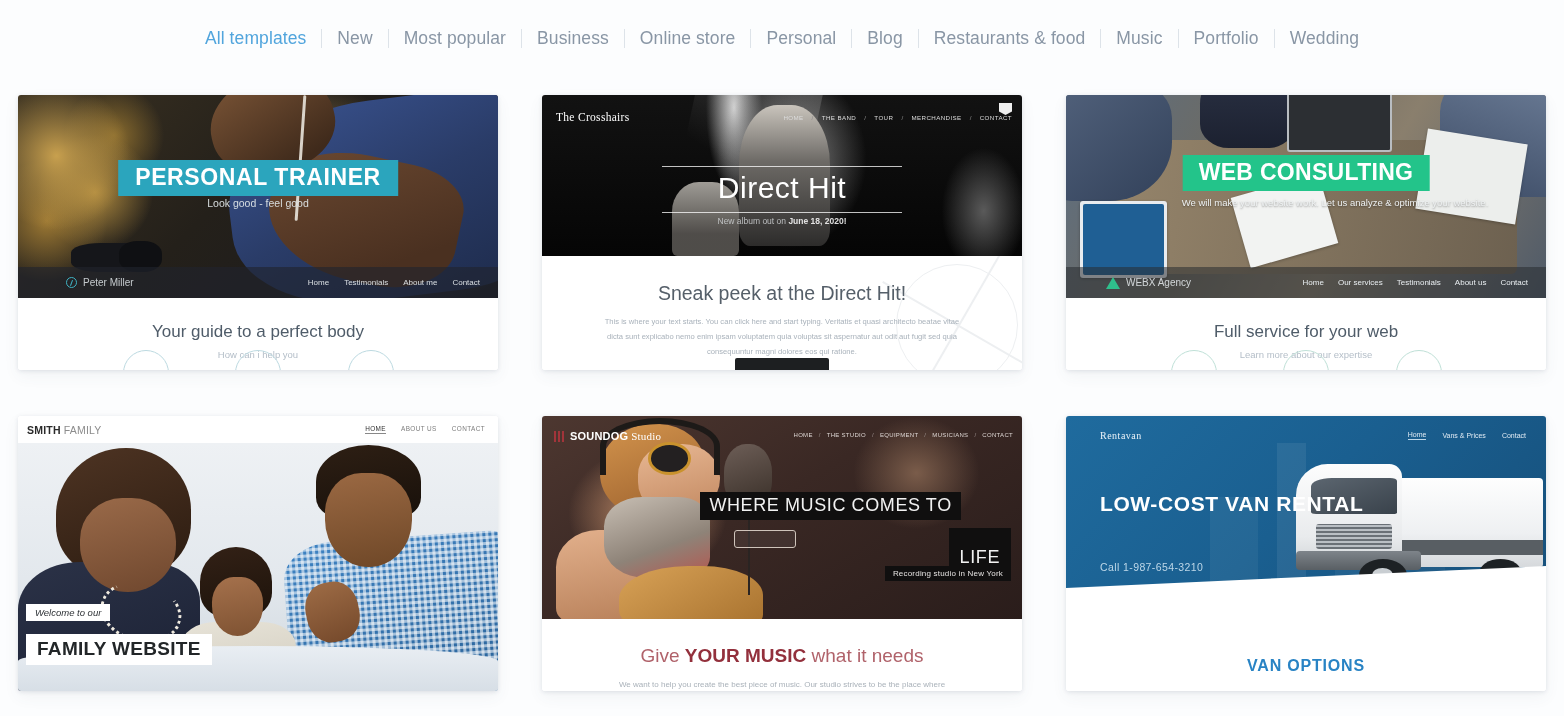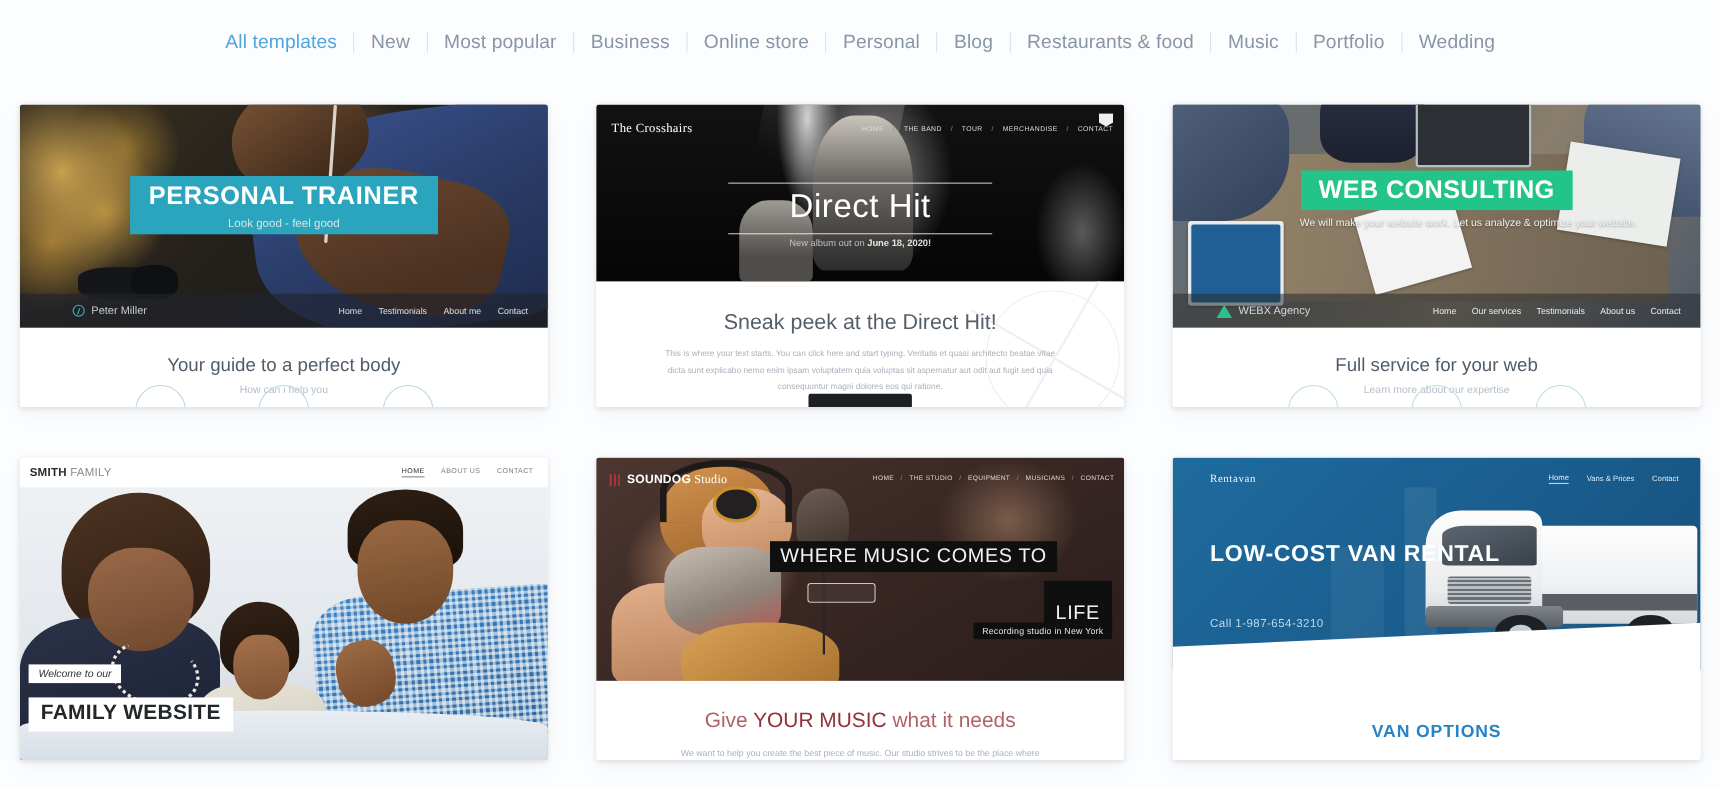--- a/index.html
+++ b/index.html
@@ -102,21 +102,21 @@
     background: #15161a; border-radius: 34%;
   }
   .c1-dumbbell2 {
     position: absolute; left: 21%; top: 72%; width: 9%; height: 15%;
     background: #0f1013; border-radius: 42%;
   }
   .c1-title {
     position: absolute; left: 50%; top: 65px; transform: translateX(-50%);
     background: #2ba5bd;
     color: #fff; font-size: 23px; font-weight: bold;
-    letter-spacing: 0.6px; padding: 4px 17px 22px; white-space: nowrap;
+    letter-spacing: 0.6px; padding: 4px 17px 5px; white-space: nowrap;
   }
   .c1-sub {
     position: absolute; left: 50%; top: 102px; transform: translateX(-50%);
     color: #e2e8ea; font-size: 10.5px; white-space: nowrap; opacity: .92;
   }
   .c1-navbar {
     position: absolute; left: 0; right: 0; bottom: 0; height: 31px;
     background: rgba(32,36,45,0.62);
     display: flex; align-items: center;
   }
@@ -502,21 +502,21 @@
   .c5-band3 {
     position: absolute; right: 11px; top: 150px;
     background: #100f0f; color: #e4e2e1;
     font-size: 8px; padding: 3px 8px; letter-spacing: .2px;
   }
   .c5-body {
     position: absolute; left: 0; right: 0; top: 203px; bottom: 0;
     background: #fff; text-align: center; padding-top: 26px;
   }
   .c5-h2 { font-size: 19px; font-weight: normal; color: #b0626a; }
-  .c5-h2 b { color: #93303c; font-weight: normal; }
+  .c5-h2 b { color: #93303c; font-weight: bold; }
   .c5-p {
     margin: 10px auto 0; width: 330px;
     color: #aab2ba; font-size: 8px; line-height: 1.95;
   }
 
   
   .c6-hero {
     position: absolute; left: 0; right: 0; top: 0; height: 193px;
     background: linear-gradient(135deg, #1f6b9e 0%, #1a5f90 48%, #164f7a 100%);
     overflow: hidden;

